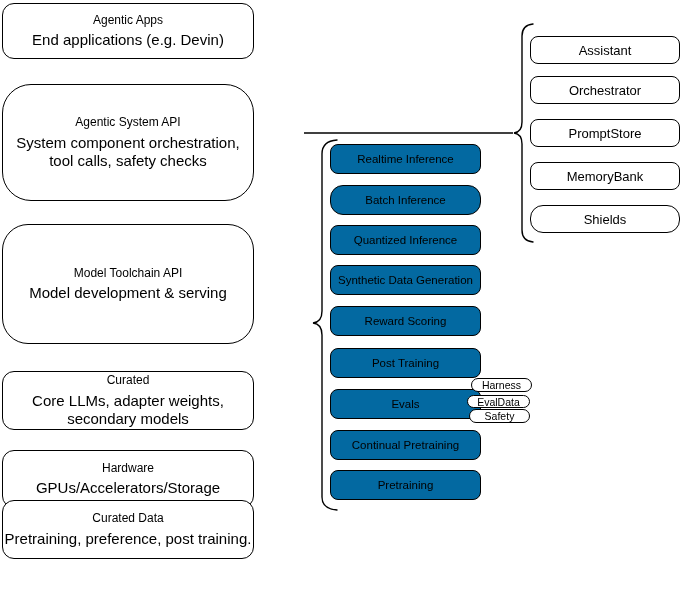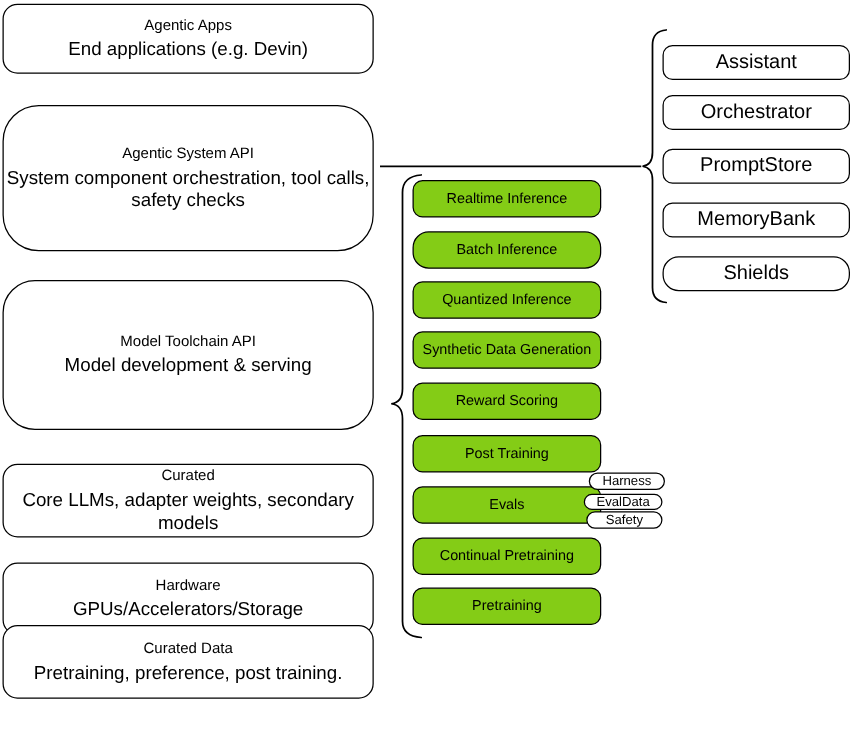--- a/index.html
+++ b/index.html
@@ -22,54 +22,54 @@
     box-sizing: border-box;
     border: 1.5px solid #000000;
     background: #ffffff;
     display: flex;
     flex-direction: column;
     align-items: center;
     justify-content: center;
     text-align: center;
     z-index: 2;
   }
-  .lbox { left: 2px; width: 297px; }
+  .lbox { left: 2px; width: 252px; }
   .r12 { border-radius: 12px; }
   .r26 { border-radius: 26px; }
   .box .title { font-size: 12px; line-height: 1.2; }
   .box .subtitle { font-size: 15px; line-height: 1.2; margin-top: 4px; }
   .mbox {
     position: absolute;
     left: 330px;
     width: 151px;
     height: 30px;
     box-sizing: border-box;
     border: 1.5px solid #000000;
     border-radius: 8px;
-    background: #84cc16;
+    background: #0369a1;
     display: flex;
     align-items: center;
     justify-content: center;
     font-size: 11.5px;
     z-index: 2;
     white-space: nowrap;
   }
   .rbox {
     position: absolute;
     left: 530px;
     width: 150px;
     height: 28px;
     box-sizing: border-box;
     border: 1.5px solid #000000;
     border-radius: 8px;
     background: #ffffff;
     display: flex;
     align-items: center;
     justify-content: center;
-    font-size: 16px;
+    font-size: 13px;
     z-index: 2;
   }
   .pill {
     position: absolute;
     box-sizing: border-box;
     border: 1.5px solid #000000;
     border-radius: 8px;
     background: #ffffff;
     display: flex;
     align-items: center;

